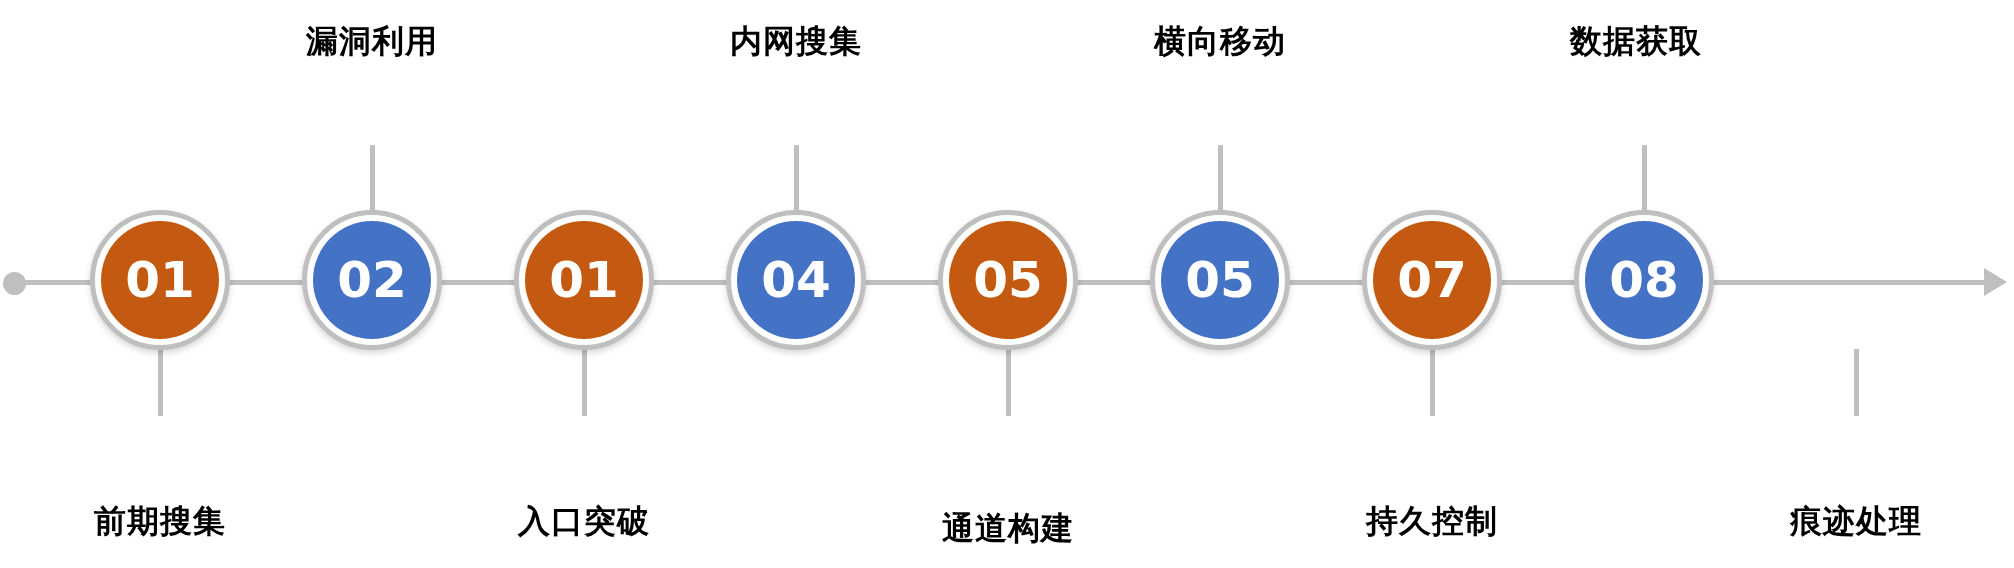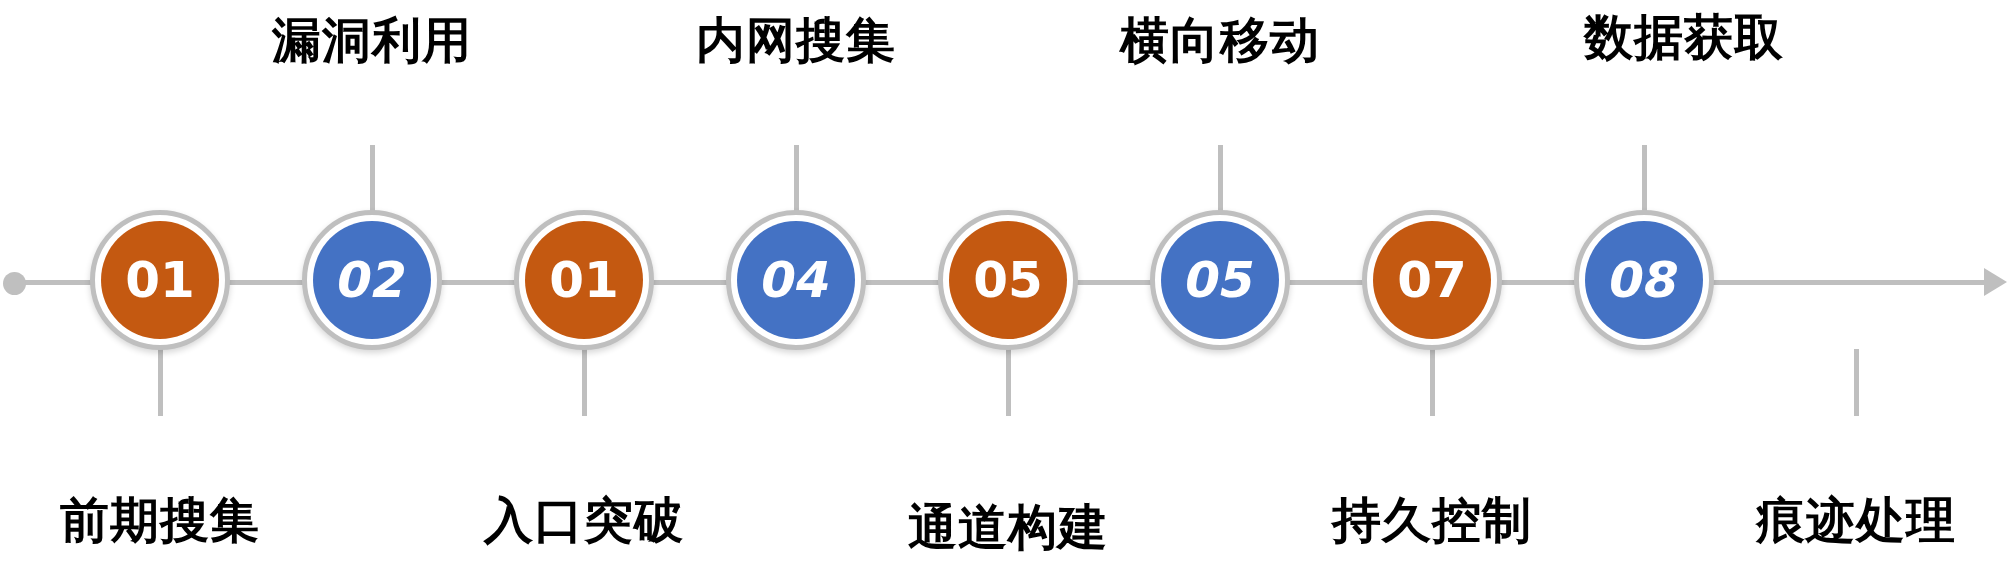--- a/index.html
+++ b/index.html
@@ -61,50 +61,50 @@
     background: #ffffff;
     display: flex; align-items: center; justify-content: center;
     box-shadow: 0 3px 6px rgba(0,0,0,0.16);
   }
   .disc {
     width: 118px; height: 118px;
     border-radius: 50%;
     display: flex; align-items: center; justify-content: center;
   }
   .disc.c-orange { background: var(--accent_orange); align-items: center; }
-  .disc.c-blue   { background: var(--accent_blue); font-style: italic; }
+  .disc.c-blue   { background: var(--accent_blue); }
   .num {
     color: var(--number_text);
     font-size: 50px;
     font-weight: bold;
     line-height: 1;
     letter-spacing: 0px;
   }
   .p1 { left: 90px; }  .p2 { left: 302px; } .p3 { left: 514px; }
   .p4 { left: 726px; } .p5 { left: 938px; } .p6 { left: 1150px; }
   .p7 { left: 1362px; } .p8 { left: 1574px; } .p9 { left: 1786px; }
 
   
   .label {
     position: absolute;
     width: 400px;
     height: 52px;
     line-height: 52px;
     text-align: center;
-    font-size: 49px;
+    font-size: 32px;
     font-weight: bold;
     color: var(--label_text);
     letter-spacing: 1px;
     white-space: nowrap;
   }
   .label.top    { top: 15px; }
   .label.bottom { top: 495px; }
   .lb1 { left: -40px; } .lb2 { left: 172px; } .lb3 { left: 384px; }
   .lb4 { left: 596px; } .lb5 { left: 808px; margin-top: 7px; } .lb6 { left: 1020px; }
-  .lb7 { left: 1232px; } .lb8 { left: 1484px; font-family: Liberation Mono, monospace; } .lb9 { left: 1656px; }
+  .lb7 { left: 1232px; } .lb8 { left: 1436px; } .lb9 { left: 1656px; }
 </style>
 </head>
 <body>
 
 <div class="stage">
 
   <div class="axis-line"></div>
   <div class="axis-dot"></div>
   <div class="axis-arrow"></div>
 

